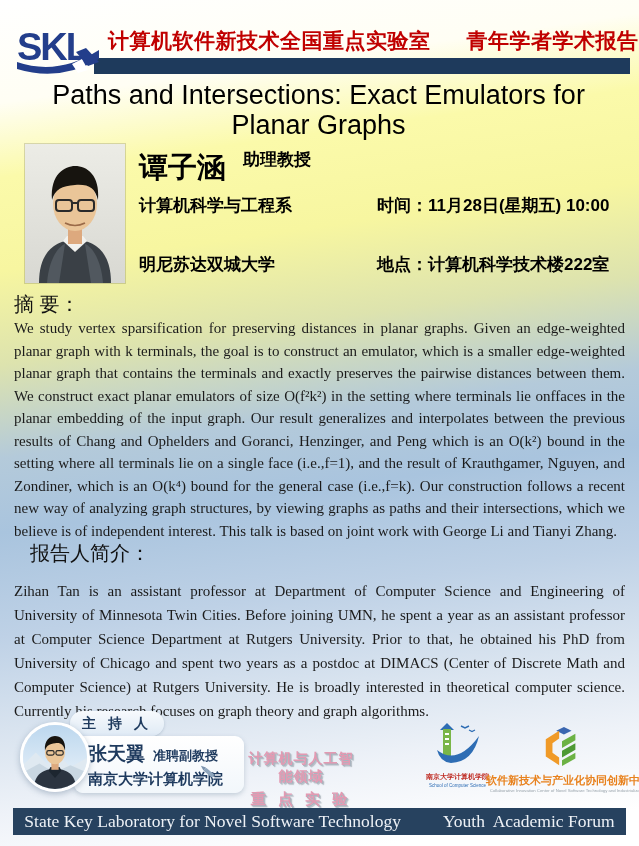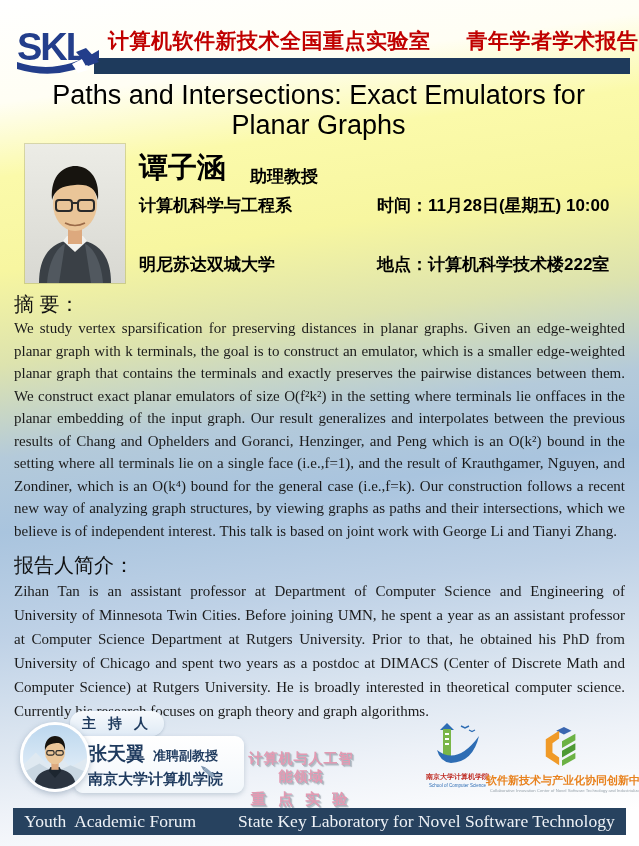--- a/index.html
+++ b/index.html
@@ -15,34 +15,34 @@
   .skl-logo{position:absolute;left:16px;top:24px;width:84px;height:54px;}
   .navy-bar{position:absolute;left:94px;top:58px;width:536px;height:16px;background:#1e3a5c;}
   .header-text{position:absolute;left:108px;top:27px;display:flex;gap:36px;
     font-size:21px;font-weight:700;color:#c00000;letter-spacing:.5px;white-space:nowrap;}
   
   .page-title{position:absolute;left:0;top:80px;width:637px;text-align:center;
     color:#000;font-size:27px;line-height:30px;font-weight:400;}
   
   .speaker-photo{position:absolute;left:25px;top:144px;width:100px;height:139px;
     box-shadow:0 0 0 1px rgba(0,0,0,.15);}
-  .speaker-name-row{position:absolute;left:139px;top:148px;display:flex;align-items:flex-end;gap:24px;color:#000;}
+  .speaker-name-row{position:absolute;left:139px;top:148px;display:flex;align-items:flex-start;gap:17px;color:#000;}
   .speaker-name{font-family:"Liberation Serif",serif;font-size:29px;font-weight:700;}
   .speaker-title{font-size:17px;font-weight:600;}
   .speaker-dept{position:absolute;left:139px;top:194px;font-size:17px;font-weight:600;color:#000;}
   .speaker-univ{position:absolute;left:139px;top:253px;font-size:17px;font-weight:600;color:#000;}
   .talk-time{position:absolute;left:377px;top:194px;font-size:17px;font-weight:600;color:#000;}
   .talk-location{position:absolute;left:377px;top:253px;font-size:17px;font-weight:600;color:#000;}
   
   .section-heading{position:absolute;left:14px;font-size:20px;font-weight:400;color:#111;}
   .abstract-heading{top:291px;}
   .body-text{position:absolute;left:14px;width:611px;text-align:justify;
     font-family:"Liberation Serif",serif;color:#1b1b1b;font-size:15px;}
   .abstract-text{top:317px;line-height:22.5px;}
-  .bio-heading{top:552px;}
+  .bio-heading{top:540px;margin-left:16px;}
   .bio-text{top:567px;line-height:24px;margin-top:12px;}
   
   .host-label{position:absolute;left:70px;top:711px;width:94px;height:25px;
     background:linear-gradient(#f7fafd,#dfeaf5);border-radius:13px 13px 13px 4px;
     box-shadow:0 1px 3px rgba(60,90,120,.25);
     display:flex;align-items:center;justify-content:center;
     color:#1e3a5e;font-size:14px;font-weight:700;letter-spacing:4px;}
   .host-card{position:absolute;left:74px;top:736px;width:146px;height:52px;
     background:linear-gradient(#ffffff,#f2f7fb);border-radius:9px;
     box-shadow:0 2px 5px rgba(60,90,120,.25);padding:5px 10px 0 14px;color:#1e3a5e;
@@ -190,17 +190,17 @@
       <path d="M5,14 L19,5 L19,13 L12,18 L12,28 L19,33 L19,41 L5,32 Z" fill="#f09a28"></path>
       <polygon points="22,16 36,8 36,15 22,23" fill="#6cb244"></polygon>
       <polygon points="22,26 36,18 36,25 22,33" fill="#4e9a34"></polygon>
       <polygon points="22,36 36,28 36,34 22,42" fill="#6cb244"></polygon>
     </svg>
     <div class="center-cn">软件新技术与产业化协同创新中心</div>
     <div class="center-en">Collaborative Innovation Center of Novel Software Technology and Industrialization</div>
   </div>
 
   <div class="footer-bar">
+    <span>State Key Laboratory for Novel Software Technology</span>
     <span>Youth  Academic Forum</span>
-    <span>State Key Laboratory for Novel Software Technology</span>
   </div>
 
 </div>
 
 </body></html>

